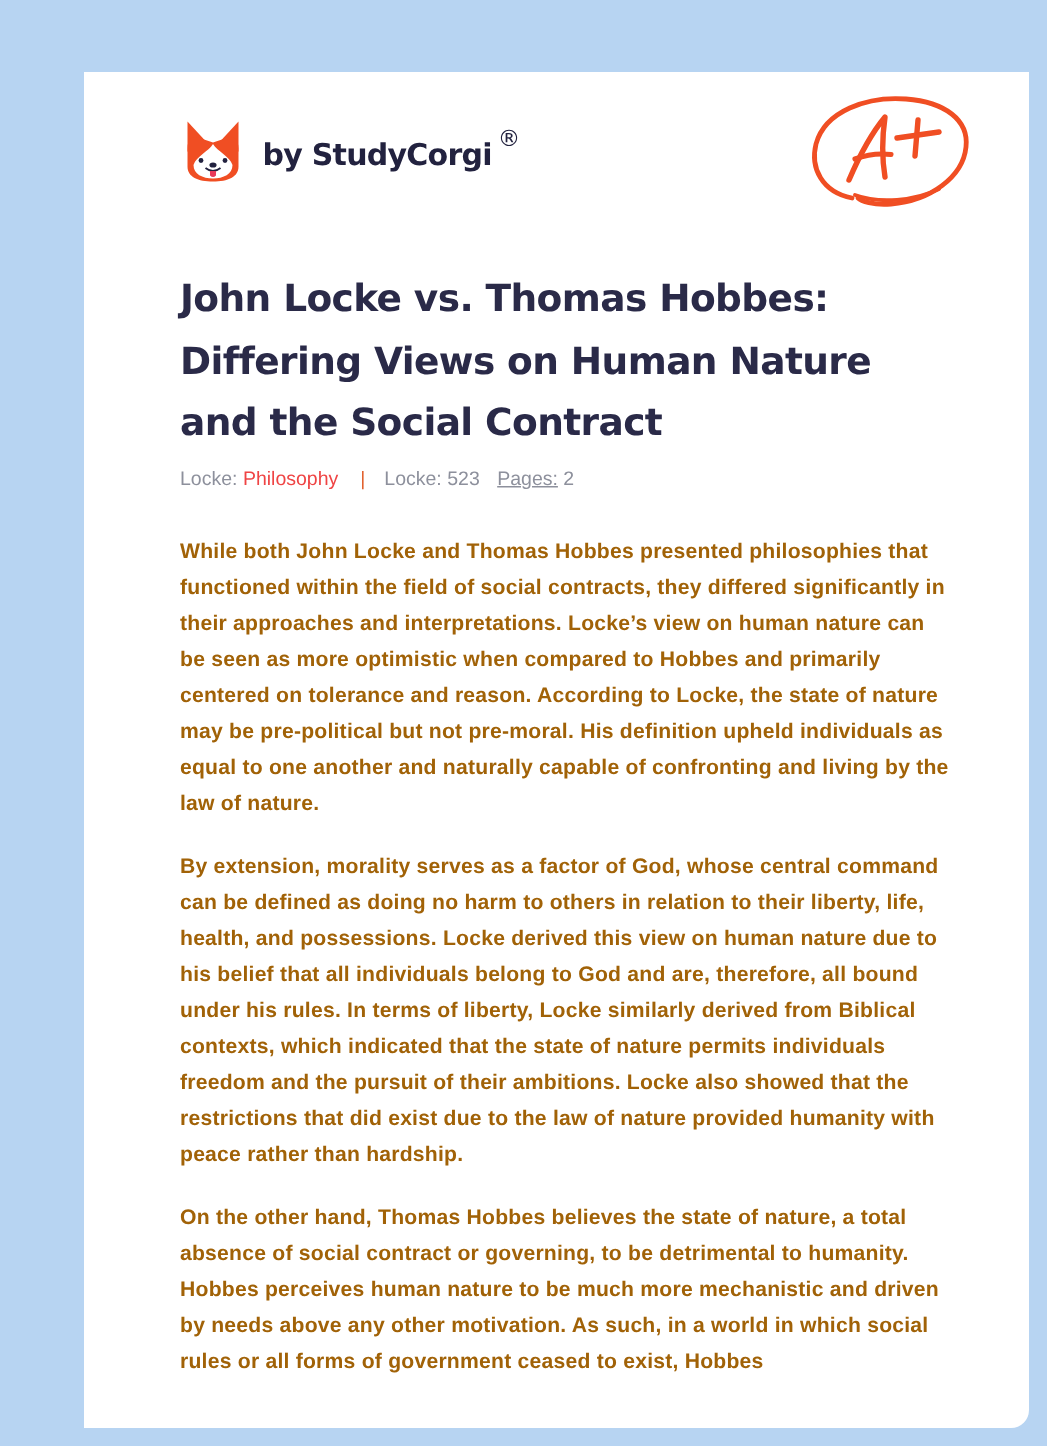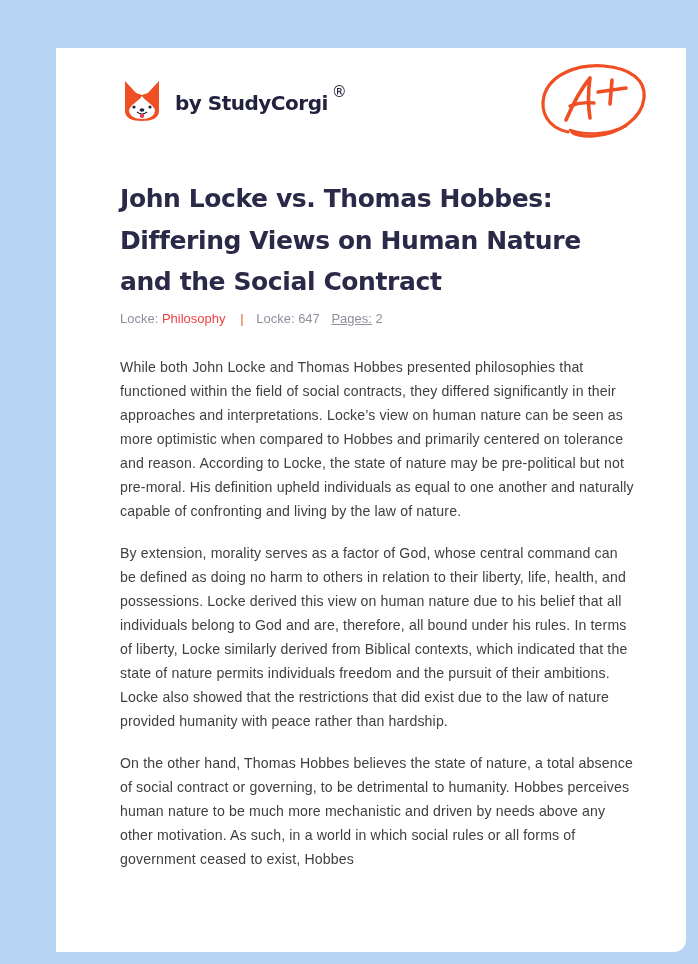--- a/index.html
+++ b/index.html
@@ -94,21 +94,22 @@
       text-decoration: underline;
     }
     .body-text {
       position: absolute;
       left: 64px;
       top: 307px;
       width: 514px;
       font-family: "Liberation Sans", sans-serif;
       font-size: 14.1px;
       line-height: 24px;
-      color: #404040;
+      color: #a16207;
+      font-weight: bold;
     }
     .body-text p {
       margin: 0 0 18px 0;
       letter-spacing: 0.15px;
     }
   </style>
 </head>
 <body>
 
 <div class="card">
@@ -148,21 +149,21 @@
     <path d="M60 32 L88 28" stroke="#f04e23" stroke-width="3.6" fill="none" stroke-linecap="round"></path>
   </svg>
 
   <h1 class="title">John Locke vs. Thomas Hobbes: Differing Views on Human Nature and the Social Contract</h1>
 
   <div class="meta">
     <span>Locke:</span>
     <span class="topic-value">Philosophy</span>
     <span class="sep">|</span>
     <span>Locke:</span>
-    <span>647</span>
+    <span>523</span>
     <span class="pages">Pages:</span>
     <span>2</span>
   </div>
 
   <div class="body-text">
     <p>While both John Locke and Thomas Hobbes presented philosophies that functioned within the field of social contracts, they differed significantly in their approaches and interpretations. Locke’s view on human nature can be seen as more optimistic when compared to Hobbes and primarily centered on tolerance and reason. According to Locke, the state of nature may be pre-political but not pre-moral. His definition upheld individuals as equal to one another and naturally capable of confronting and living by the law of nature.</p>
     <p>By extension, morality serves as a factor of God, whose central command can be defined as doing no harm to others in relation to their liberty, life, health, and possessions. Locke derived this view on human nature due to his belief that all individuals belong to God and are, therefore, all bound under his rules. In terms of liberty, Locke similarly derived from Biblical contexts, which indicated that the state of nature permits individuals freedom and the pursuit of their ambitions. Locke also showed that the restrictions that did exist due to the law of nature provided humanity with peace rather than hardship.</p>
     <p>On the other hand, Thomas Hobbes believes the state of nature, a total absence of social contract or governing, to be detrimental to humanity. Hobbes perceives human nature to be much more mechanistic and driven by needs above any other motivation. As such, in a world in which social rules or all forms of government ceased to exist, Hobbes</p>
   </div>
 

